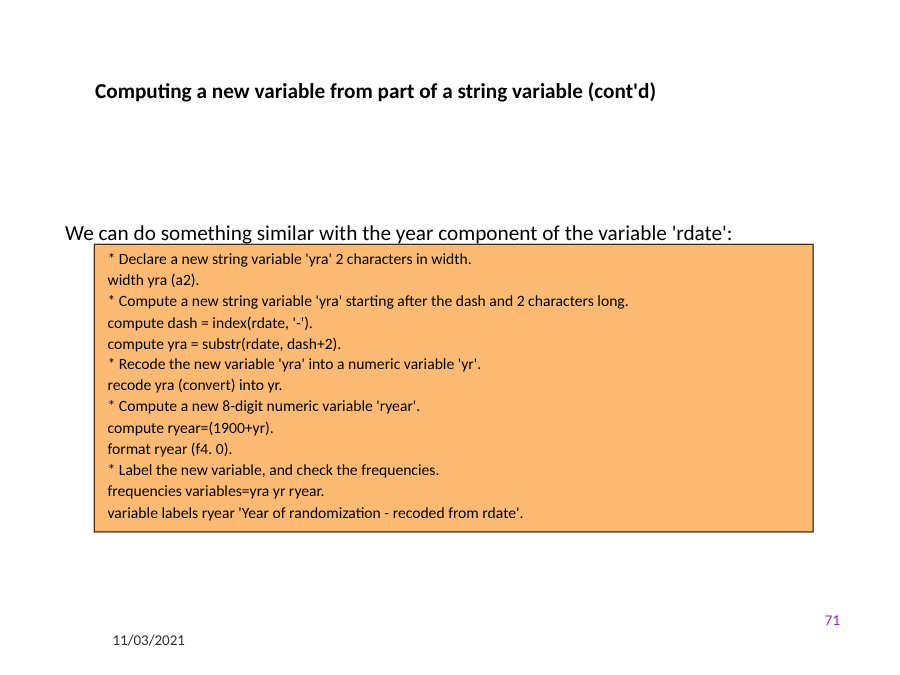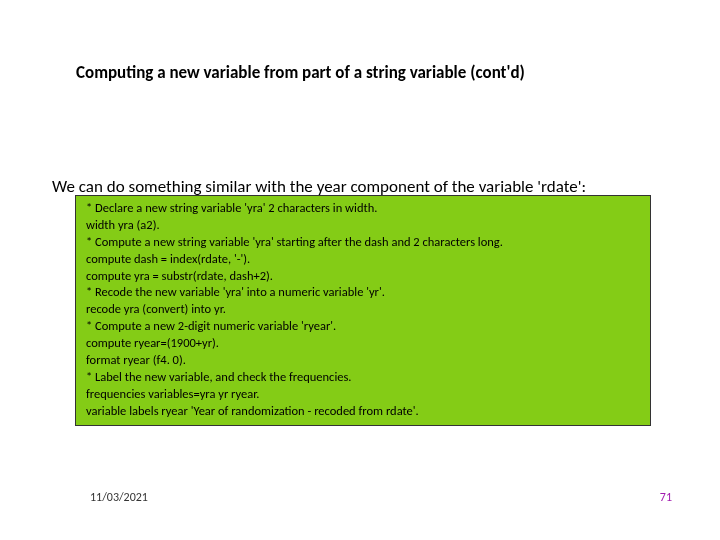--- a/index.html
+++ b/index.html
@@ -27,32 +27,32 @@
     font-size: 17px;
     color: #000;
   }
   .codebox {
     position: absolute;
     left: 75px;
     top: 195px;
     width: 576px;
     border: 1px solid #333;
     padding: 4px 10px 6px 10px;
-    background: #84cc16;
+    background: #fdba74;
   }
   .codebox .line {
     font-size: 12.5px;
     line-height: 1.35;
     color: #000;
     white-space: nowrap;
   }
   .footer-date {
     position: absolute;
     left: 90px;
-    bottom: 36px;
+    bottom: 20px;
     font-size: 12px;
     color: #333;
   }
   .footer-page {
     position: absolute;
     right: 48px;
     bottom: 36px;
     font-size: 12px;
     color: #a21caf;
   }
@@ -65,21 +65,21 @@
 <div class="intro">We can do something similar with the year component of the variable 'rdate':</div>
 
 <div class="codebox">
   <div class="line">* Declare a new string variable 'yra' 2 characters in width.</div>
   <div class="line">width yra (a2).</div>
   <div class="line">* Compute a new string variable 'yra' starting after the dash and 2 characters long.</div>
   <div class="line">compute dash = index(rdate, '-').</div>
   <div class="line">compute yra = substr(rdate, dash+2).</div>
   <div class="line">* Recode the new variable 'yra' into a numeric variable 'yr'.</div>
   <div class="line">recode yra (convert) into yr.</div>
-  <div class="line">* Compute a new 2-digit numeric variable 'ryear'.</div>
+  <div class="line">* Compute a new 8-digit numeric variable 'ryear'.</div>
   <div class="line">compute ryear=(1900+yr).</div>
   <div class="line">format ryear (f4. 0).</div>
   <div class="line">* Label the new variable, and check the frequencies.</div>
   <div class="line">frequencies variables=yra yr ryear.</div>
   <div class="line">variable labels ryear 'Year of randomization - recoded from rdate'.</div>
 </div>
 
 <div class="footer-date">11/03/2021</div>
 <div class="footer-page">71</div>
 

